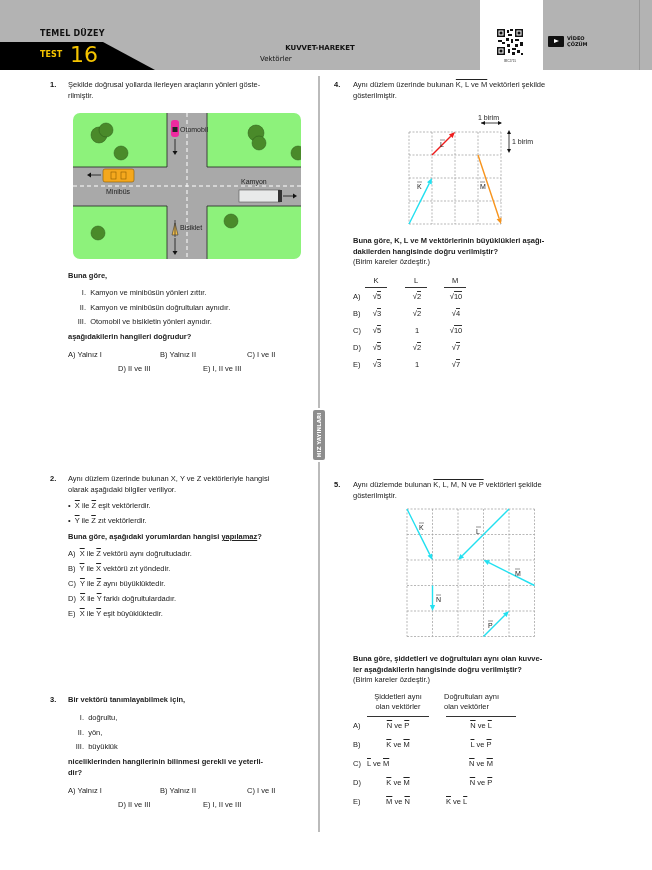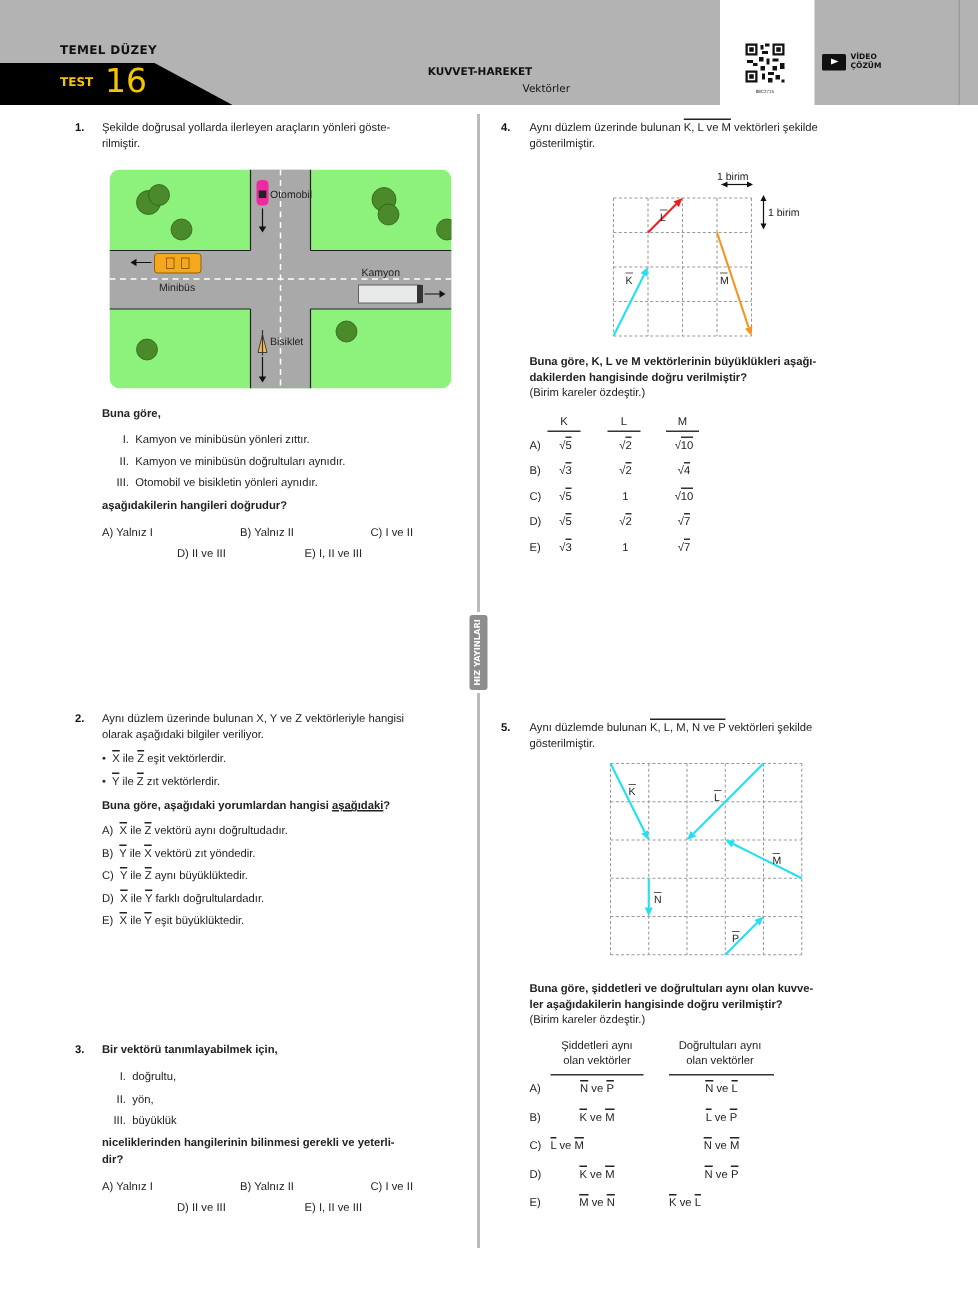--- a/index.html
+++ b/index.html
@@ -7,21 +7,21 @@
   body { position: relative; font-family: "Liberation Sans", sans-serif; color: #222; font-size: 7.5px; }
 
   
   .hdr { position: absolute; left: 0; top: 0; width: 652px; height: 70px; background: #b3b3b3; }
   .hdr-level { position: absolute; left: 40px; top: 29px; font-weight: bold; font-size: 8px; color: #111; letter-spacing: 0.2px; font-family: "DejaVu Sans", sans-serif; }
   .hdr-testbar { position: absolute; left: 0; top: 42px; width: 155px; height: 28px; background: #000;
     clip-path: polygon(0 0, 103px 0, 155px 100%, 0 100%); }
   .hdr-test { position: absolute; left: 40px; top: 50px; color: #f5c400; font-weight: bold; font-size: 8px; font-family: "DejaVu Sans", sans-serif; }
   .hdr-num { position: absolute; left: 70px; top: 42px; color: #f5c400; font-weight: normal; font-size: 22px; font-family: "DejaVu Sans", sans-serif; }
   .hdr-topic { position: absolute; left: 260px; top: 44px; width: 120px; text-align: center; font-weight: bold; font-size: 7px; color: #111; font-family: "DejaVu Sans", sans-serif; }
-  .hdr-sub { position: absolute; left: 260px; top: 55px; width: 120px; text-align: right; font-size: 7px; color: #111; font-family: "DejaVu Sans", sans-serif; }
+  .hdr-sub { position: absolute; left: 260px; top: 55px; width: 120px; text-align: left; font-size: 7px; color: #111; font-family: "DejaVu Sans", sans-serif; }
   .hdr-qrbox { position: absolute; left: 480px; top: 0; width: 63px; height: 70px; background: #fff; }
   .qr { position: absolute; left: 496px; top: 28px; width: 28px; height: 28px; }
   .qr-code { position: absolute; left: 496px; top: 59px; width: 28px; text-align: center; font-size: 3px; color: #333; }
   .hdr-video { position: absolute; left: 548px; top: 36px; width: 16px; height: 11px; background: #111; border-radius: 1px; }
   .hdr-video::after { content: ""; position: absolute; left: 6px; top: 3px; border-left: 5px solid #fff; border-top: 2.5px solid transparent; border-bottom: 2.5px solid transparent; }
   .hdr-vtext { position: absolute; left: 567px; top: 35px; font-size: 5px; font-weight: bold; color: #111; line-height: 6px; font-family: "DejaVu Sans", sans-serif; }
   .hdr-rline { position: absolute; left: 639px; top: 0; width: 1px; height: 70px; background: #9a9a9a; }
 
   
   .divider { position: absolute; left: 318px; top: 76px; width: 2px; height: 332px; background: #bbb; }
@@ -179,21 +179,21 @@
 </div>
 <div class="row" style="left:68px;top:501px;">
   <span>•</span>&nbsp;
   <span class="ovr">X</span><span> ile </span><span class="ovr">Z</span><span> eşit vektörlerdir.</span>
 </div>
 <div class="row" style="left:68px;top:516px;">
   <span>•</span>&nbsp;
   <span class="ovr">Y</span><span> ile </span><span class="ovr">Z</span><span> zıt vektörlerdir.</span>
 </div>
 <div class="row bold" style="left:68px;top:532px;">
-  <span>Buna göre, aşağıdaki yorumlardan hangisi </span><span class="u">aşağıdaki</span><span>?</span>
+  <span>Buna göre, aşağıdaki yorumlardan hangisi </span><span class="u">yapılamaz</span><span>?</span>
 </div>
 <div id="q2opts">
     <div class="row" style="left:68px;top:549px;"><span>A)&nbsp; </span><span class="ovr">X</span><span> ile </span><span class="ovr">Z</span><span> vektörü aynı doğrultudadır.</span></div>
     <div class="row" style="left:68px;top:564px;"><span>B)&nbsp; </span><span class="ovr">Y</span><span> ile </span><span class="ovr">X</span><span> vektörü zıt yöndedir.</span></div>
     <div class="row" style="left:68px;top:579px;"><span>C)&nbsp; </span><span class="ovr">Y</span><span> ile </span><span class="ovr">Z</span><span> aynı büyüklüktedir.</span></div>
     <div class="row" style="left:68px;top:594px;"><span>D)&nbsp; </span><span class="ovr">X</span><span> ile </span><span class="ovr">Y</span><span> farklı doğrultulardadır.</span></div>
     <div class="row" style="left:68px;top:609px;"><span>E)&nbsp; </span><span class="ovr">X</span><span> ile </span><span class="ovr">Y</span><span> eşit büyüklüktedir.</span></div>
   </div>
 
 <div class="qnum" style="left:50px;top:695px;">3.</div>
@@ -365,21 +365,21 @@
 <div class="txt bold" style="left:353px;top:653px;width:265px;">
   <div>Buna göre, şiddetleri ve doğrultuları aynı olan kuvve-</div>
   <div>ler aşağıdakilerin hangisinde doğru verilmiştir?</div>
 </div>
 <div class="row" style="left:353px;top:675px;">(Birim kareler özdeştir.)</div>
 
 <div class="row" style="left:367px;top:692px;width:62px;text-align:center;line-height:10px;">
   <div>Şiddetleri aynı</div>
   <div>olan vektörler</div>
 </div>
-<div class="row" style="left:444px;top:692px;width:72px;text-align:center;line-height:10px;">
+<div class="row" style="left:444px;top:692px;width:72px;text-align:left;line-height:10px;">
   <div>Doğrultuları aynı</div>
   <div>olan vektörler</div>
 </div>
 <div class="tbl-line" style="left:367px;top:716px;width:62px;"></div>
 <div class="tbl-line" style="left:446px;top:716px;width:70px;"></div>
 <div id="q5table">
     <div class="row" style="left:353px;top:721px;">A)</div>
     <div class="row" style="left:367px;top:721px;width:62px;text-align:center;"><span class="ovr">N</span><span> ve </span><span class="ovr">P</span></div>
     <div class="row" style="left:446px;top:721px;width:70px;text-align:center;"><span class="ovr">N</span><span> ve </span><span class="ovr">L</span></div>
     <div class="row" style="left:353px;top:740px;">B)</div>

